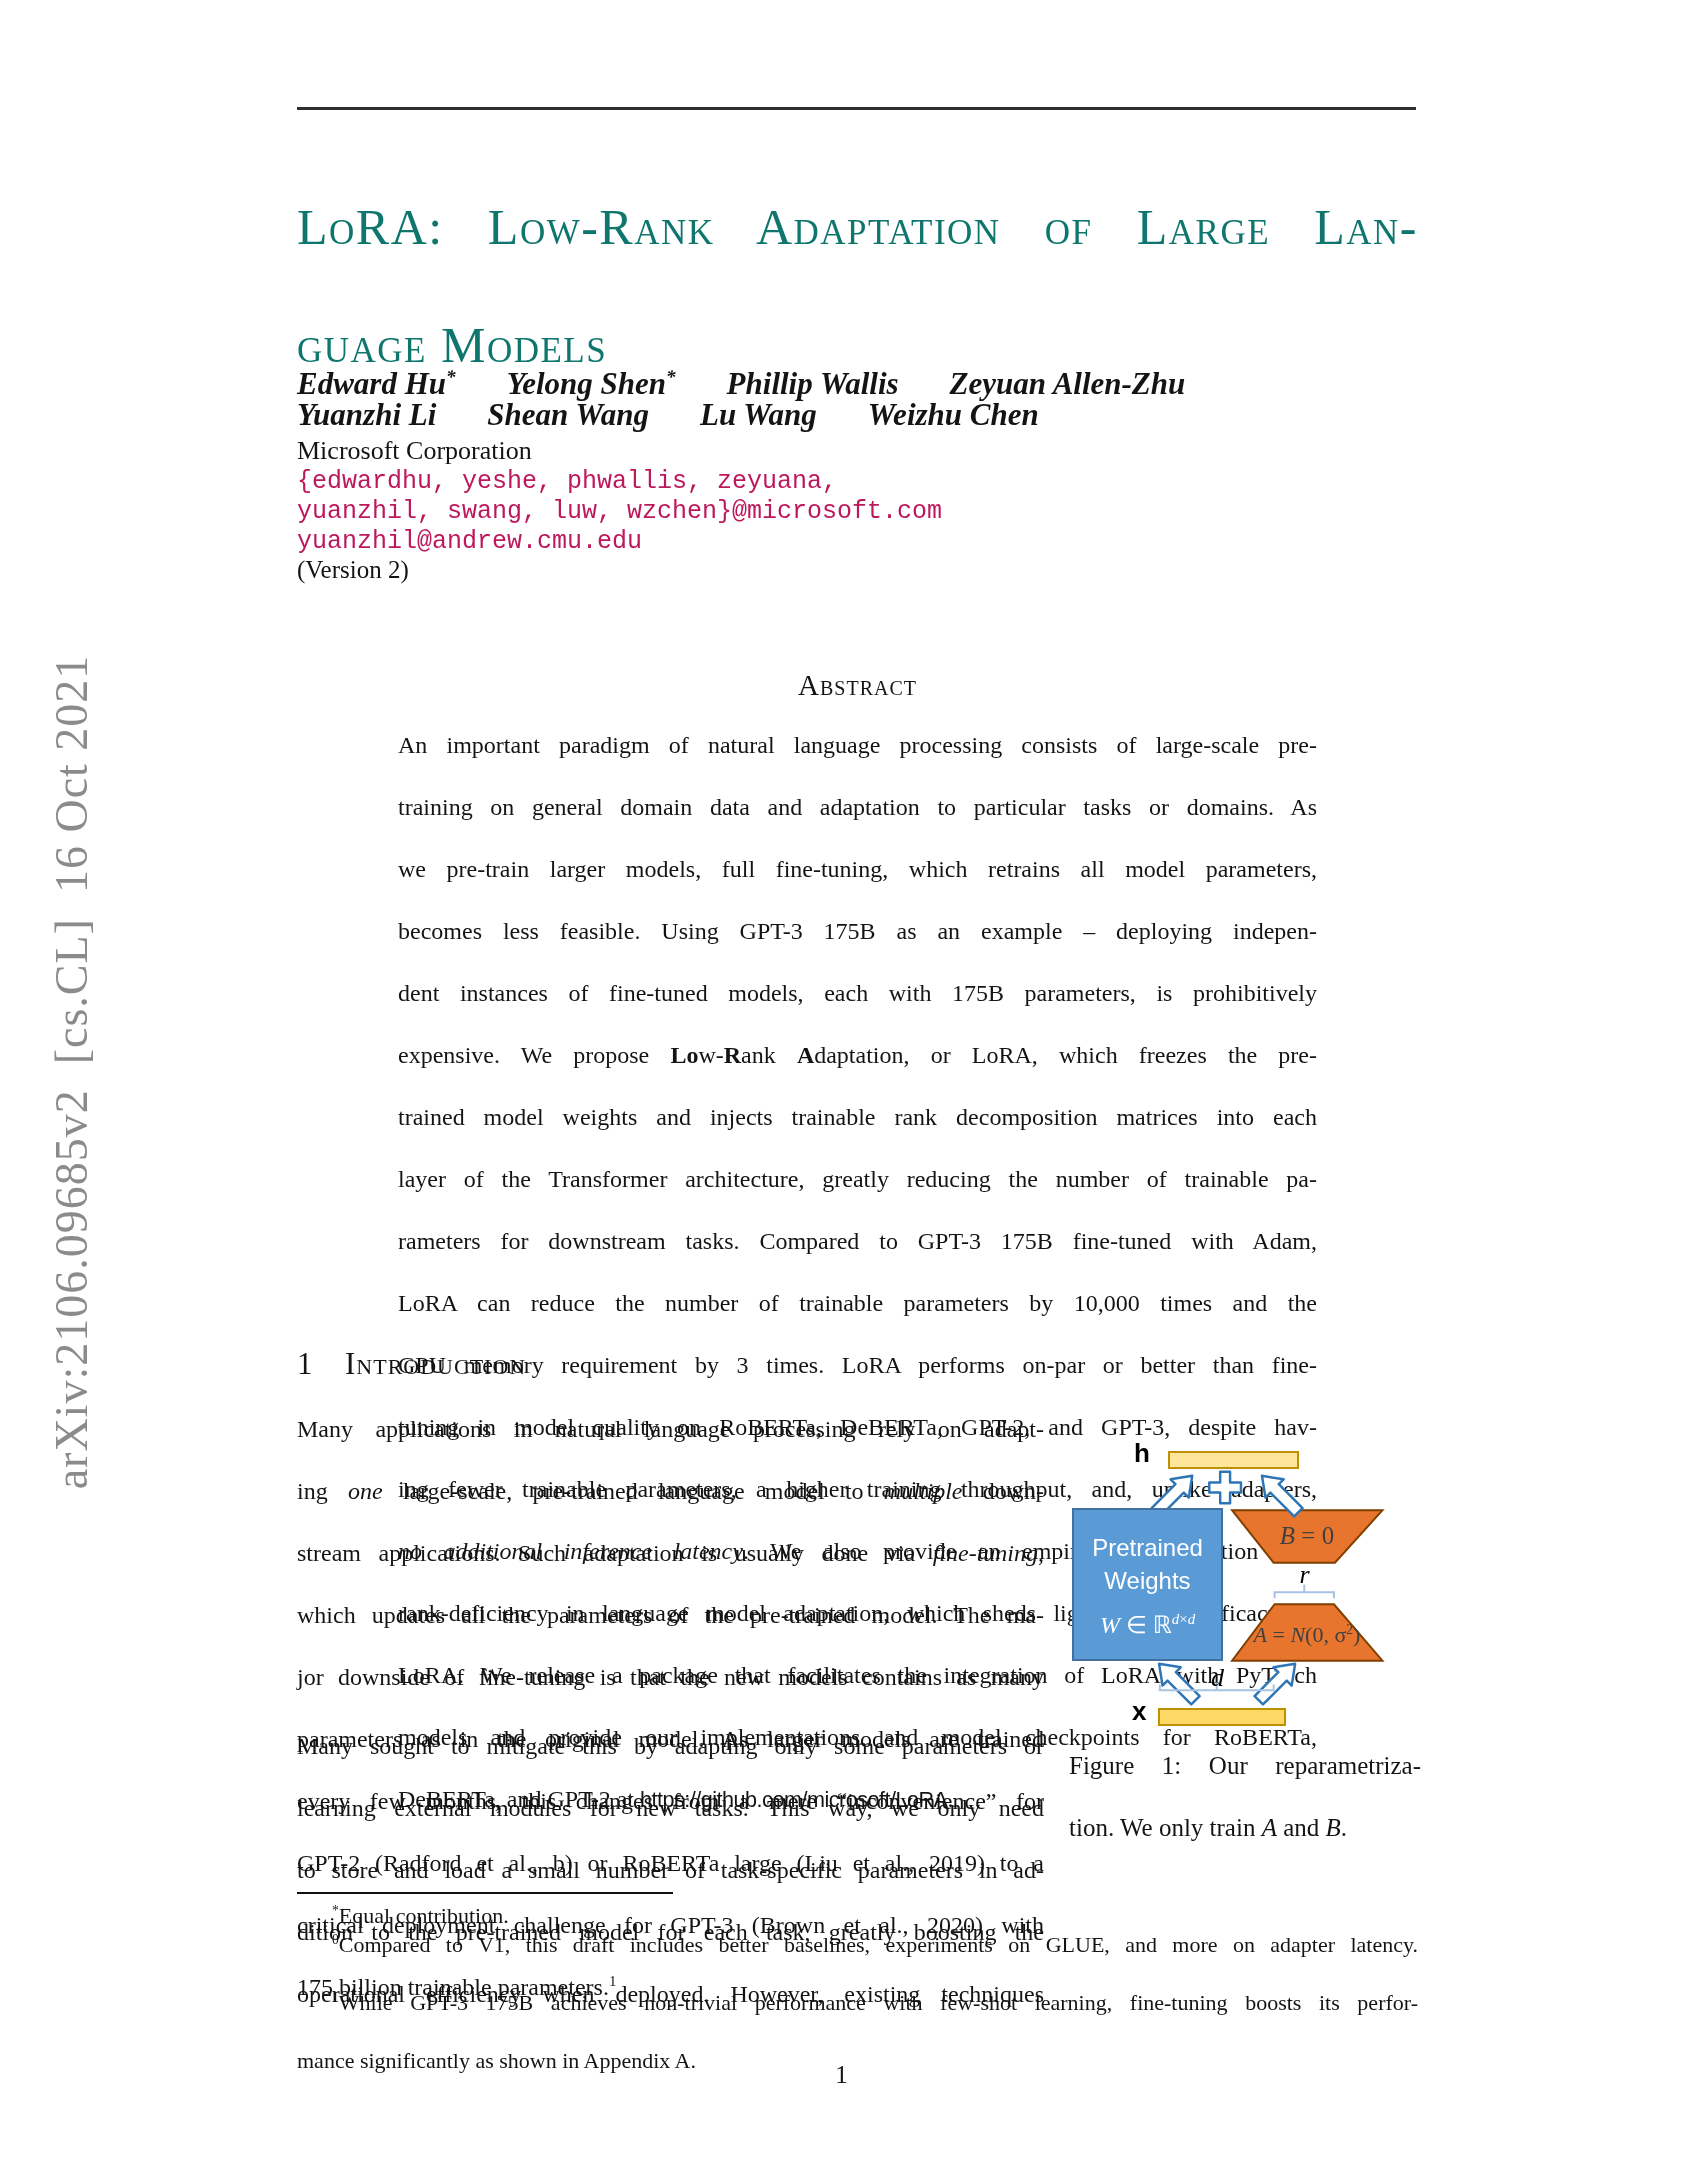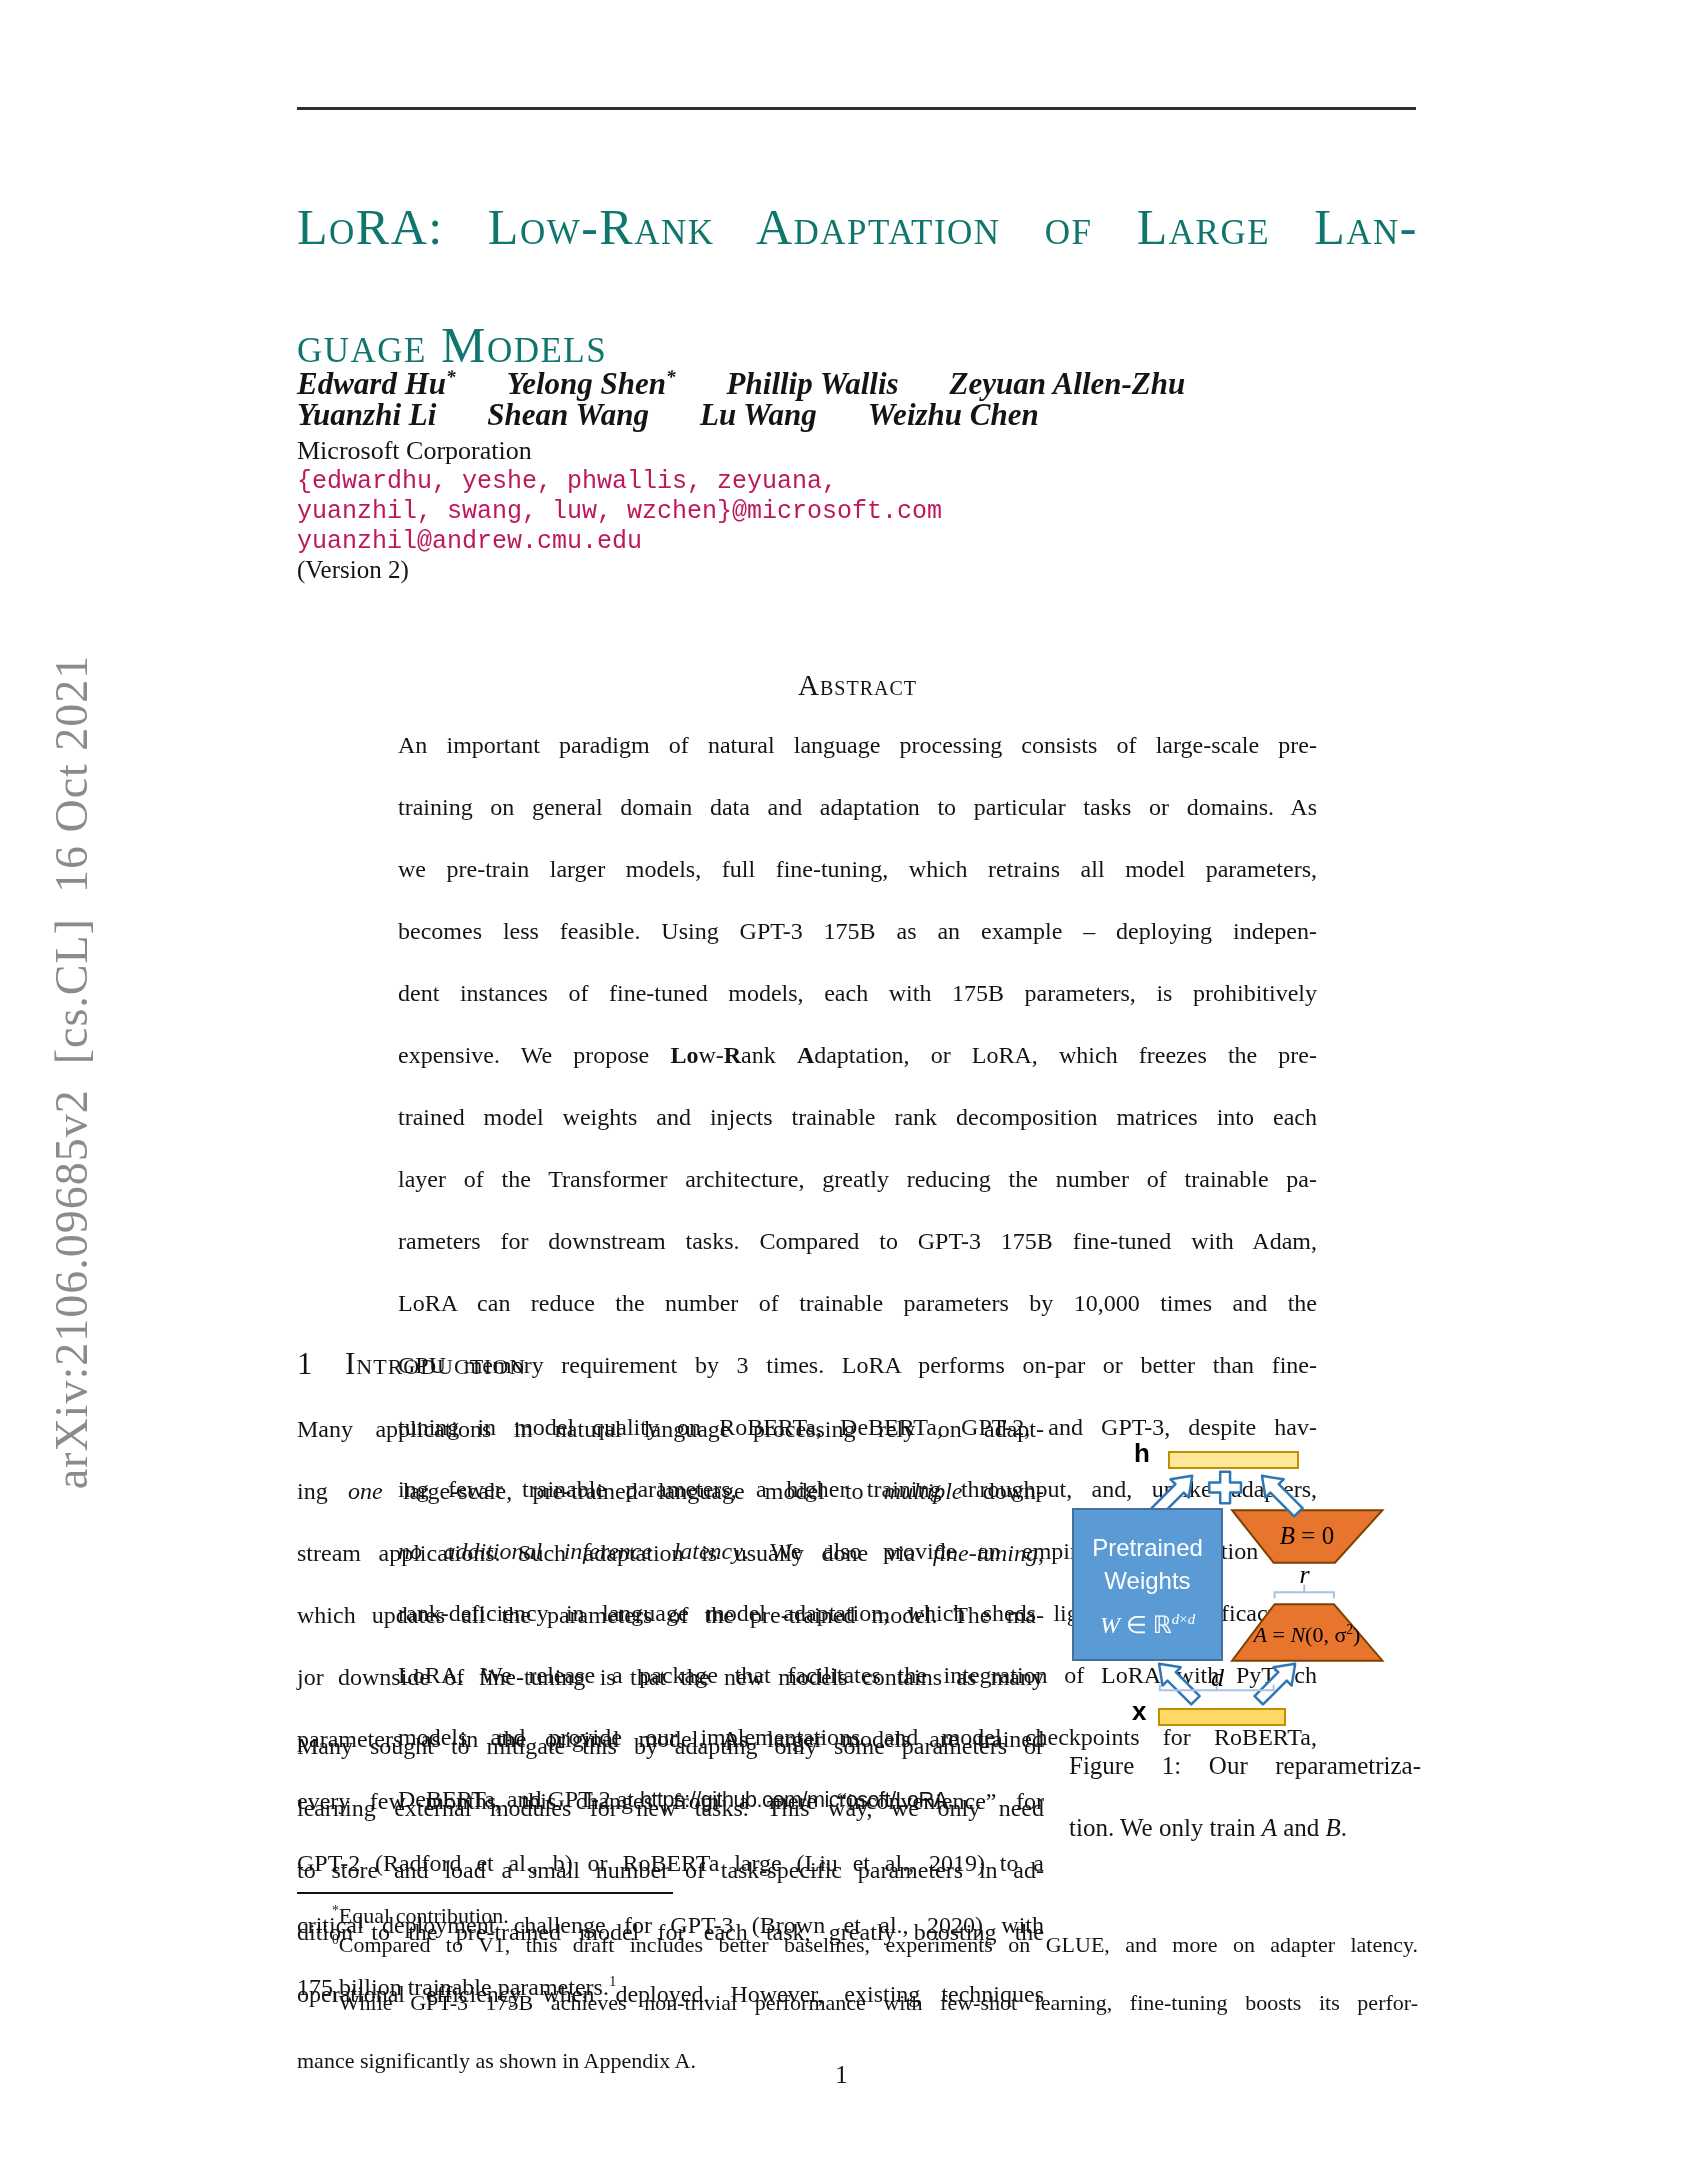--- a/index.html
+++ b/index.html
@@ -56,21 +56,21 @@
   .figure .hlabel { left:85px; top:7px; }
   .figure .xlabel { left:83px; top:265px; }
   .figure .wbox {
     position:absolute; left:23px; top:77px; width:147px; height:149px;
     background:var(--blue_fill); border:2px solid var(--blue_border);
     display:flex; flex-direction:column; align-items:center; justify-content:center; color:#fff;
   }
   .figure .wb-title { font-size:24px; line-height:33px; text-align:center; }
   .figure .wb-math  { font-size:24px; margin-top:14px; font-family:"Liberation Serif", serif; }
   .figure svg { position:absolute; left:0; top:0; }
-  .figure .shape-lbl { position:absolute; color:#000000; font-family:"Liberation Serif", serif; text-align:center; }
+  .figure .shape-lbl { position:absolute; color:#404040; font-family:"Liberation Serif", serif; text-align:center; }
   .figure .lbl-B { left:183px; top:79px; width:150px; height:52px; font-size:25px; line-height:52px; }
   .figure .lbl-A { left:183px; top:191px; width:150px; font-size:22px; }
   .figure .dim-lbl { position:absolute; width:59px; text-align:center; color:#000; font-family:"Liberation Serif", serif; font-size:26px; }
   .figure .lbl-r { left:226px; top:129px; }
   .figure .lbl-d { left:139px; top:232px; }
 
   .fig-caption { position:absolute; left:1069px; top:1750px; width:352px; font-size:25px; line-height:31px; }
 
   .fnrule { position:absolute; left:297px; top:1892px; width:376px; height:2px; background:#111; }
   .footnotes { position:absolute; left:297px; top:1901px; width:1121px; font-size:22px; line-height:29px; }

